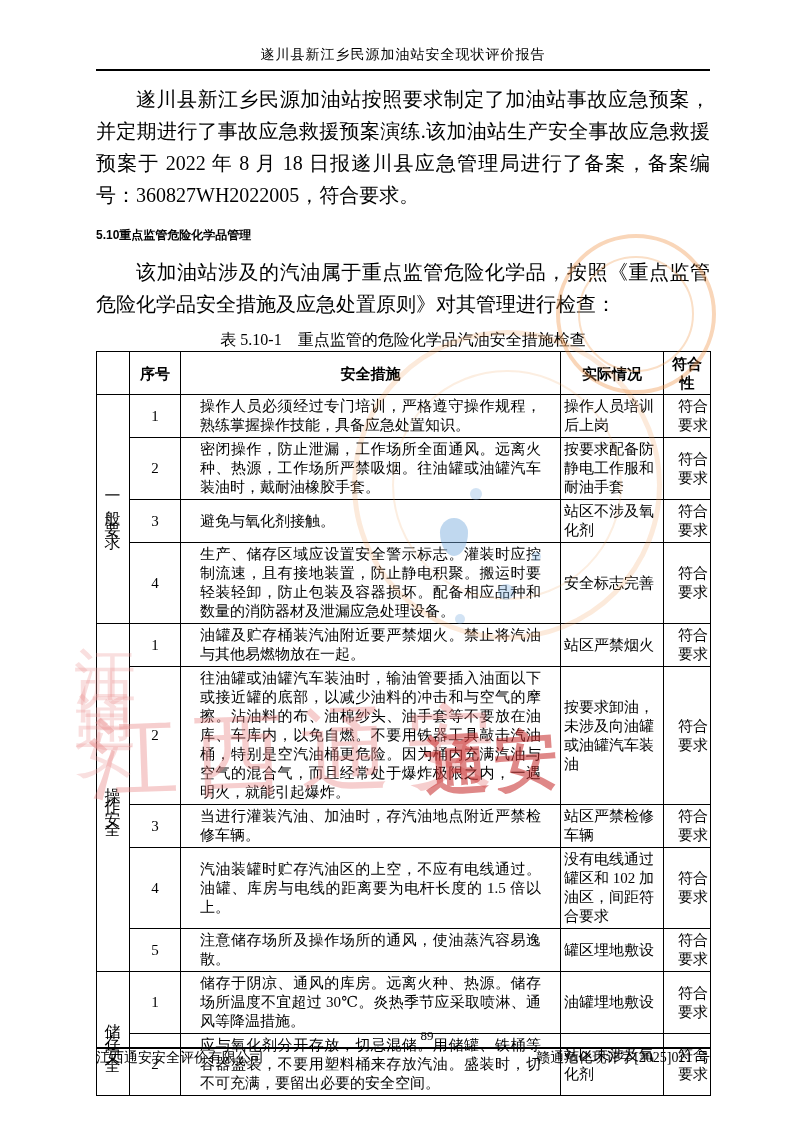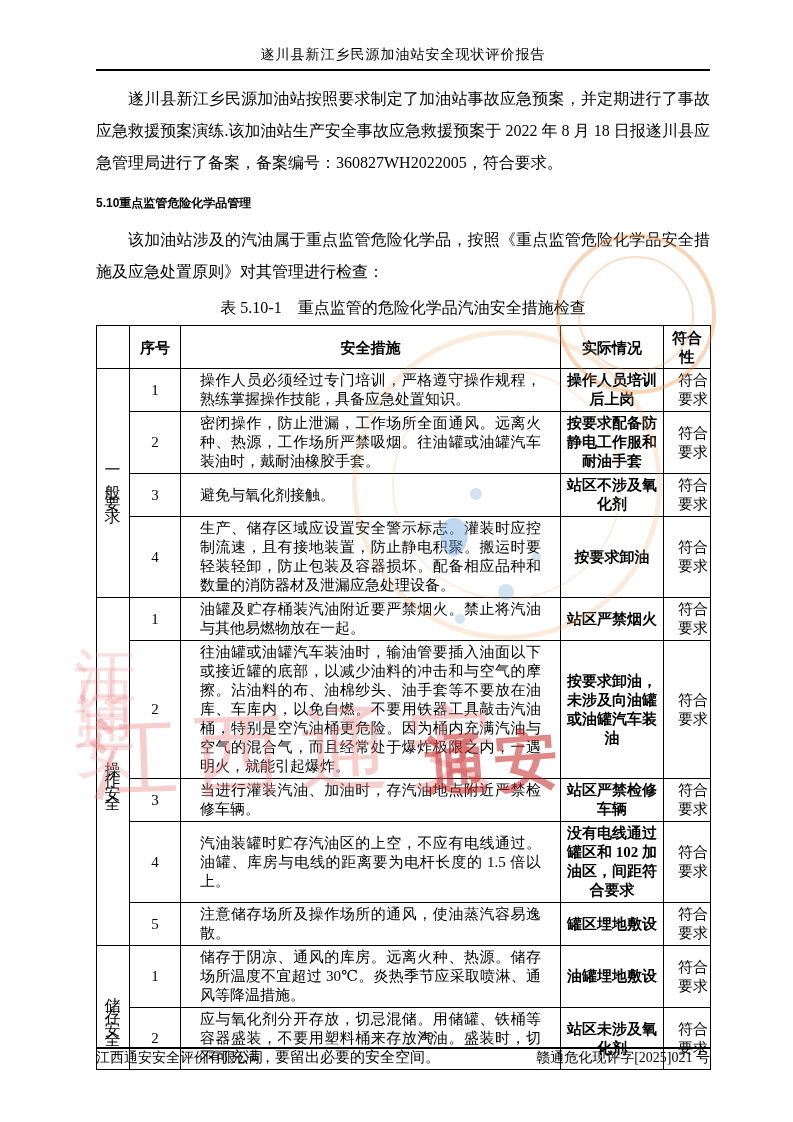--- a/index.html
+++ b/index.html
@@ -9,45 +9,45 @@
     position:relative; overflow:hidden; color:#000;
     font-family:"Liberation Serif","DejaVu Serif",serif;
   }
   .content { position:absolute; left:96px; width:614px; top:46px; z-index:1; }
 
   
   .doc-header-title { text-align:center; font-size:14px; letter-spacing:1px; }
   .doc-header-rule { border-bottom:2px solid #000; margin-top:5px; }
 
   
-  .para { font-size:16px; line-height:32px; text-align:justify; text-indent:2em; margin-top:12px; }
+  .para { font-size:20px; line-height:32px; text-align:justify; text-indent:2em; margin-top:12px; }
   .section-heading {
     font-size:12px; font-weight:bold; margin-top:16px;
     font-family:"Liberation Sans","DejaVu Sans",sans-serif;
   }
-  .table-caption { text-align:center; font-size:16px; margin-top:10px; margin-bottom:6px; }
+  .table-caption { text-align:center; font-size:16px; margin-top:10px; }
 
   
   table.check-table { width:100%; border-collapse:collapse; table-layout:fixed;border-radius:17px; }
   .check-table th, .check-table td {
     border:1px solid #000; font-size:15px; line-height:19px; vertical-align:middle;
     padding:2px 2px;
   }
   .check-table th {
     font-weight:bold; text-align:center; height:34px;
     font-family:"Liberation Sans","DejaVu Sans",sans-serif; font-size:15px;
   }
   td.cat-cell { text-align:center; }
   .vert-text {
     writing-mode:vertical-lr; text-orientation:upright; margin:0 auto;
     letter-spacing:0.7em; font-size:16px;
   }
   td.no-cell   { text-align:center; }
   td.measure-cell { text-align:justify; padding:2px 19px; }
-  td.actual-cell  { text-align:center; padding:2px 3px;font-weight:bold; }
+  td.actual-cell  { text-align:left; padding:2px 3px; }
   td.conf-cell    { text-align:right; }
 
   
   .page-footer { position:absolute; left:96px; width:614px; top:1028px; z-index:1; }
   .page-number { text-align:center; font-size:13px; margin-bottom:3px;margin-left:48px; }
   .footer-rule { border-top:2px solid #000; }
   .footer-row { display:flex; justify-content:space-between; font-size:14px; }
 
   
   .wm-layer { position:absolute; inset:0; z-index:2; pointer-events:none; }
@@ -136,21 +136,21 @@
         </tr>
         <tr>
           <td class="no-cell">3</td>
           <td class="measure-cell">避免与氧化剂接触。</td>
           <td class="actual-cell">站区不涉及氧化剂</td>
           <td class="conf-cell">符合要求</td>
         </tr>
         <tr>
           <td class="no-cell">4</td>
           <td class="measure-cell">生产、储存区域应设置安全警示标志。灌装时应控制流速，且有接地装置，防止静电积聚。搬运时要轻装轻卸，防止包装及容器损坏。配备相应品种和数量的消防器材及泄漏应急处理设备。</td>
-          <td class="actual-cell">按要求卸油</td>
+          <td class="actual-cell">安全标志完善</td>
           <td class="conf-cell">符合要求</td>
         </tr>
 
         <tr>
           <td class="cat-cell" rowspan="5">
               <div class="vert-text">操作安全</div>
             </td>
           <td class="no-cell">1</td>
           <td class="measure-cell">油罐及贮存桶装汽油附近要严禁烟火。禁止将汽油与其他易燃物放在一起。</td>
           <td class="actual-cell">站区严禁烟火</td>

